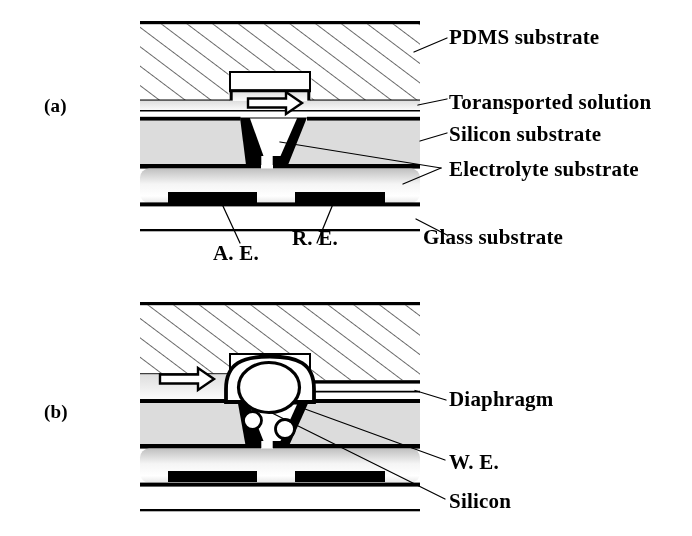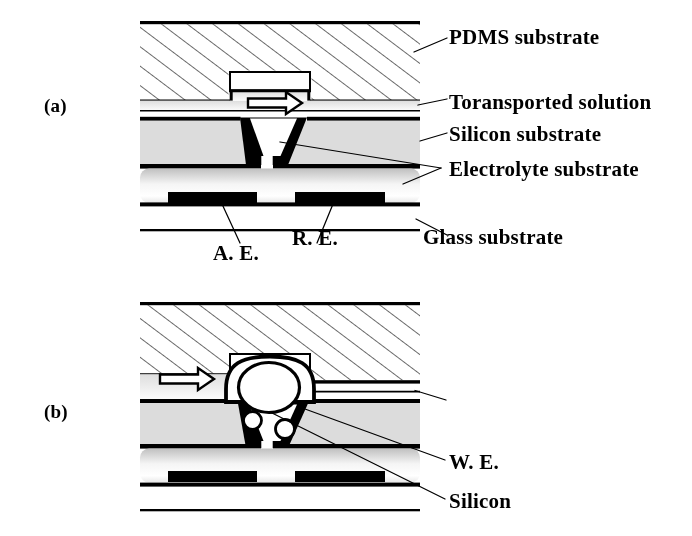--- a/index.html
+++ b/index.html
@@ -139,16 +139,17 @@
   <div class="lbl tag" style="left:44px;top:95px">(a)</div>
   <div class="lbl" style="left:449px;top:27px">PDMS substrate</div>
   <div class="lbl" style="left:449px;top:124px">Silicon substrate</div>
   <div class="lbl" style="left:449px;top:92px">Toransported solution</div>
   <div class="lbl" style="left:449px;top:159px">Electrolyte substrate</div>
   <div class="lbl" style="left:423px;top:227px">Glass substrate</div>
   <div class="lbl ctr" style="left:213px;top:243px;width:60px">A. E.</div>
   <div class="lbl ctr" style="left:292px;top:228px;width:60px">R. E.</div>
 
   <div class="lbl tag" style="left:44px;top:401px">(b)</div>
+  <div class="lbl" style="left:449px;top:389px">Diaphragm</div>
   <div class="lbl" style="left:449px;top:452px">W. E.</div>
   <div class="lbl" style="left:449px;top:491px">Silicon</div>
 
 </div>
 
 </body></html>

